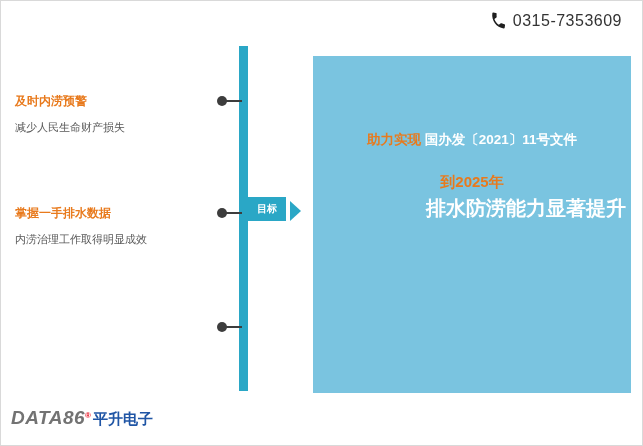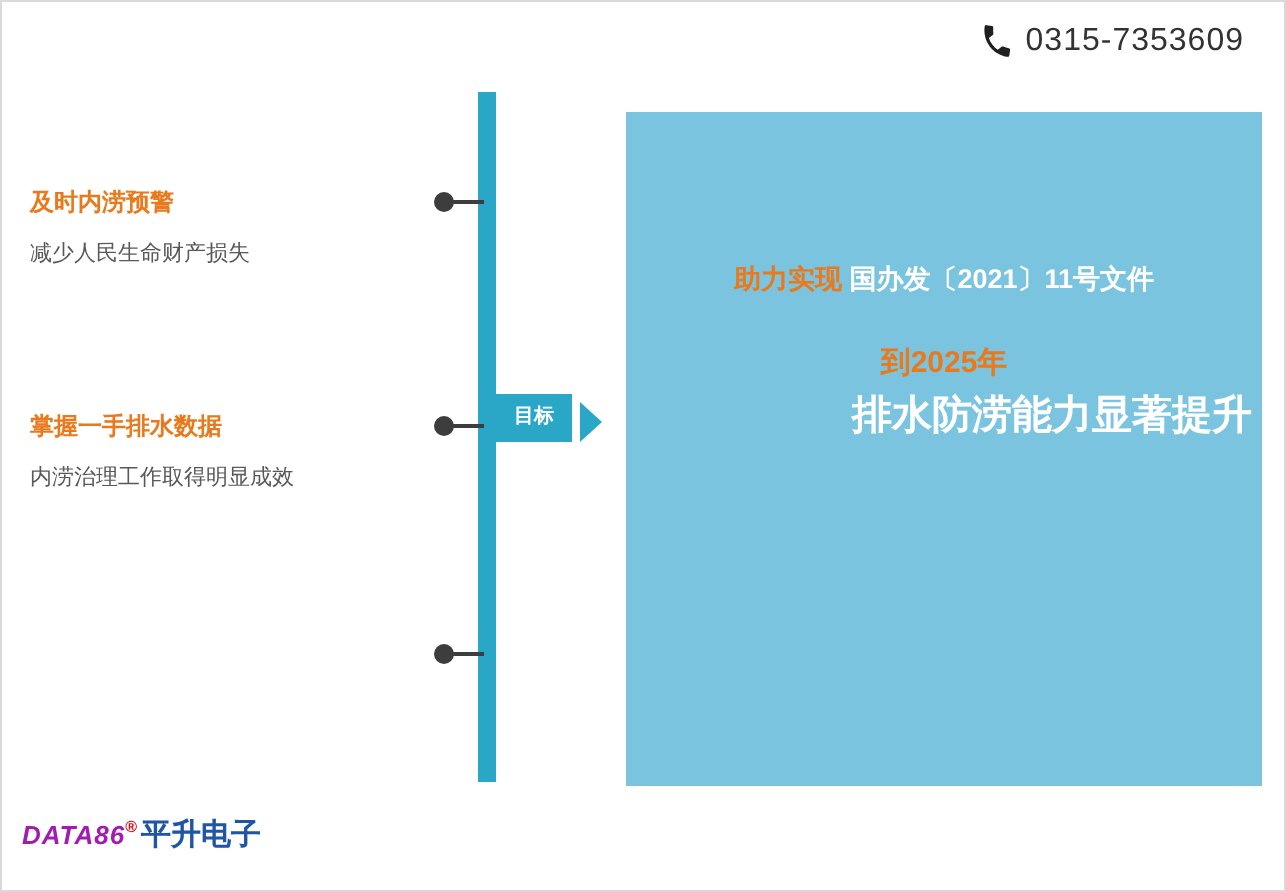--- a/index.html
+++ b/index.html
@@ -142,22 +142,22 @@
   
   .brand {
     position: absolute;
     left: 10px;
     top: 408px;
     display: flex;
     align-items: baseline;
     line-height: 18px;
   }
   .brand .en {
-    color: #a21caf;
-    font-size: 13px;
+    color: #737373;
+    font-size: 19px;
     font-weight: bold;
     font-style: italic;
     letter-spacing: 0.5px;
   }
   .brand .reg {
     color: #e60012;
     font-size: 8px;
     vertical-align: super;
     position: relative;
     top: -6px;

